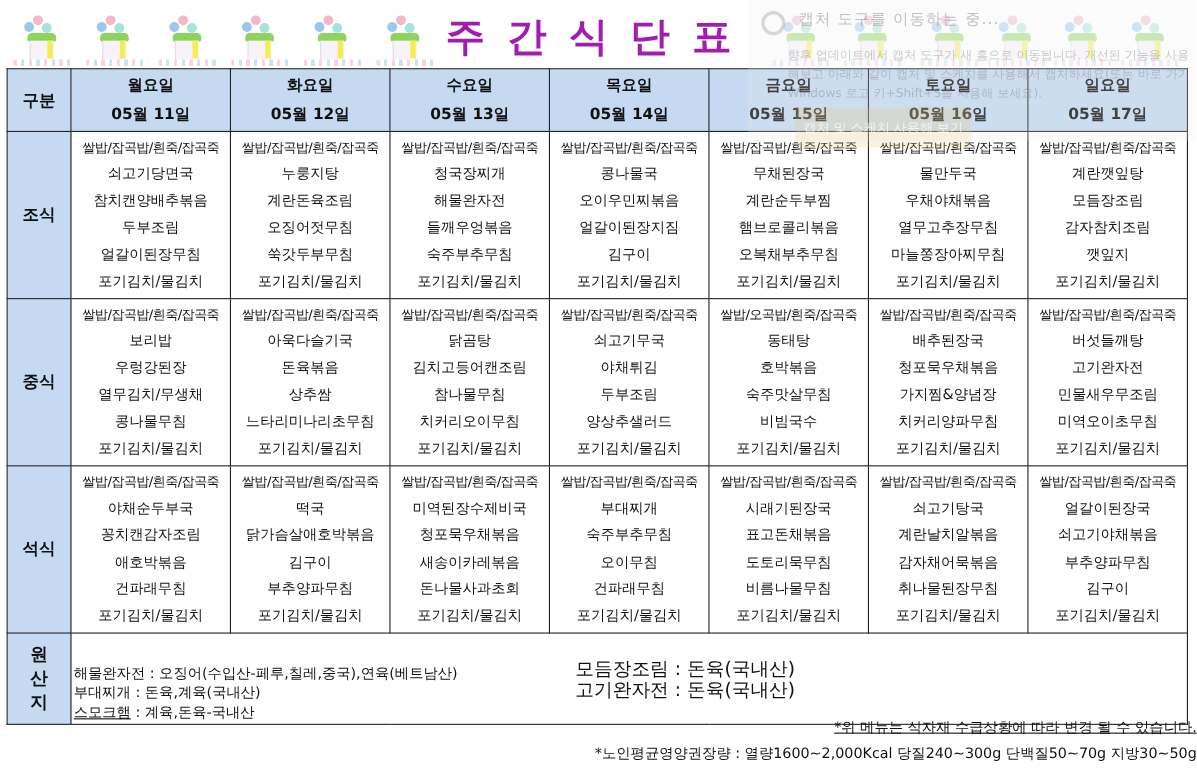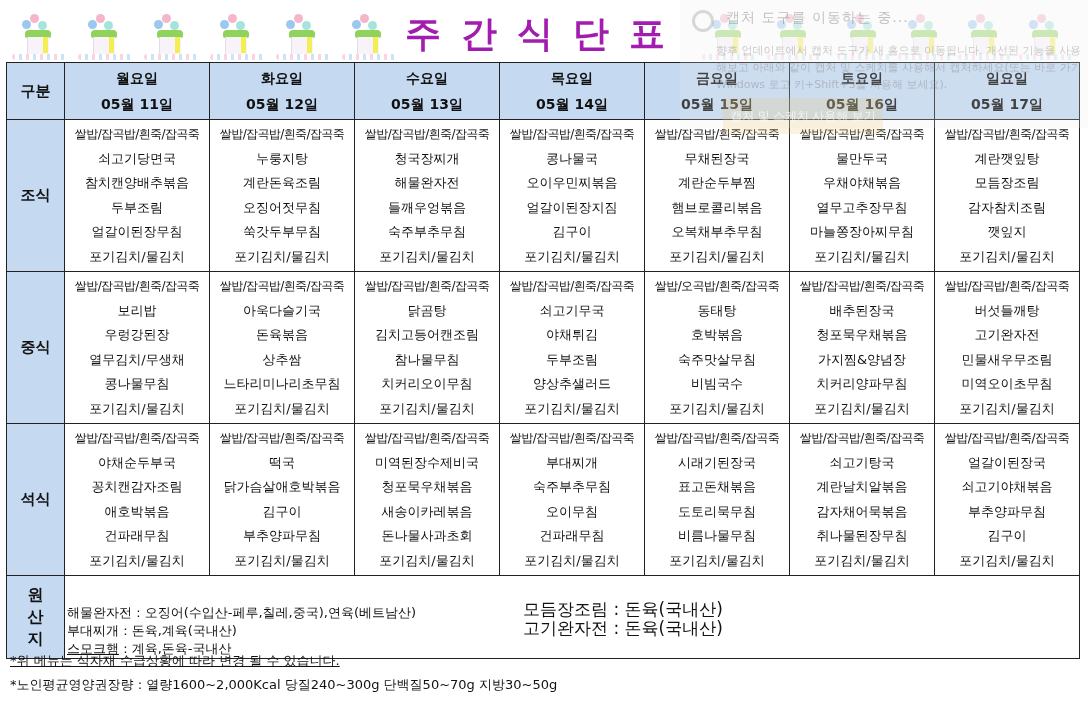--- a/index.html
+++ b/index.html
@@ -29,21 +29,21 @@
   .meal-label { background: #c5d9f1; font-weight: bold; font-size: 15px; }
   .meal-row td.day { height: 149px; padding: 2px 0; }
   .item { font-size: 13px; line-height: 24.5px; white-space: nowrap; }
   .item.staple { font-size: 12px; letter-spacing: -0.6px; text-align: center; }
   .origin-label { background: #c5d9f1; font-weight: bold; font-size: 16px; line-height: 22px; height: 83px; }
   .origin-cell { text-align: left !important; position: relative; }
   .origin-left { position: absolute; left: 2px; top: 28px; font-size: 13px; line-height: 18px; }
   .origin-right { position: absolute; left: 436px; top: 24px; font-size: 17px; line-height: 19px; margin-left: 22px; }
   .u { text-decoration: underline; }
 
-  .notice { position: absolute; left: 0; width: 1088px; text-align: left; font-size: 13px; }
+  .notice { position: absolute; left: 0; width: 1088px; text-align: right; font-size: 13px; }
   .notice.n1 { top: 652px; padding-left: 10px; text-decoration: underline; }
   .notice.n2 { top: 676px; padding-left: 10px; }
 
   .overlay { position: absolute; left: 680px; top: 0; width: 408px; height: 128px; background: rgba(236, 236, 236, 0.22); pointer-events: auto; }
   .overlay .ov-icon { position: absolute; left: 12px; top: 10px; width: 22px; height: 22px; border-radius: 50%; border: 3px solid rgba(150,150,150,0.35); }
   .overlay .ov-title { position: absolute; left: 46px; top: 9px; font-size: 14px; color: rgba(120,120,120,0.45); letter-spacing: 1px; white-space: nowrap; }
   .overlay .ov-body { position: absolute; left: 36px; top: 42px; width: 370px; font-size: 11px; line-height: 17px; color: rgba(120,120,120,0.38); }
   .overlay .ov-button { position: absolute; left: 43px; top: 98px; width: 160px; height: 36px; background: rgba(230, 200, 120, 0.22); font-size: 12px; line-height: 28px; text-align: center; color: rgba(255,255,255,0.7); border: none; }
 </style>
 </head>

